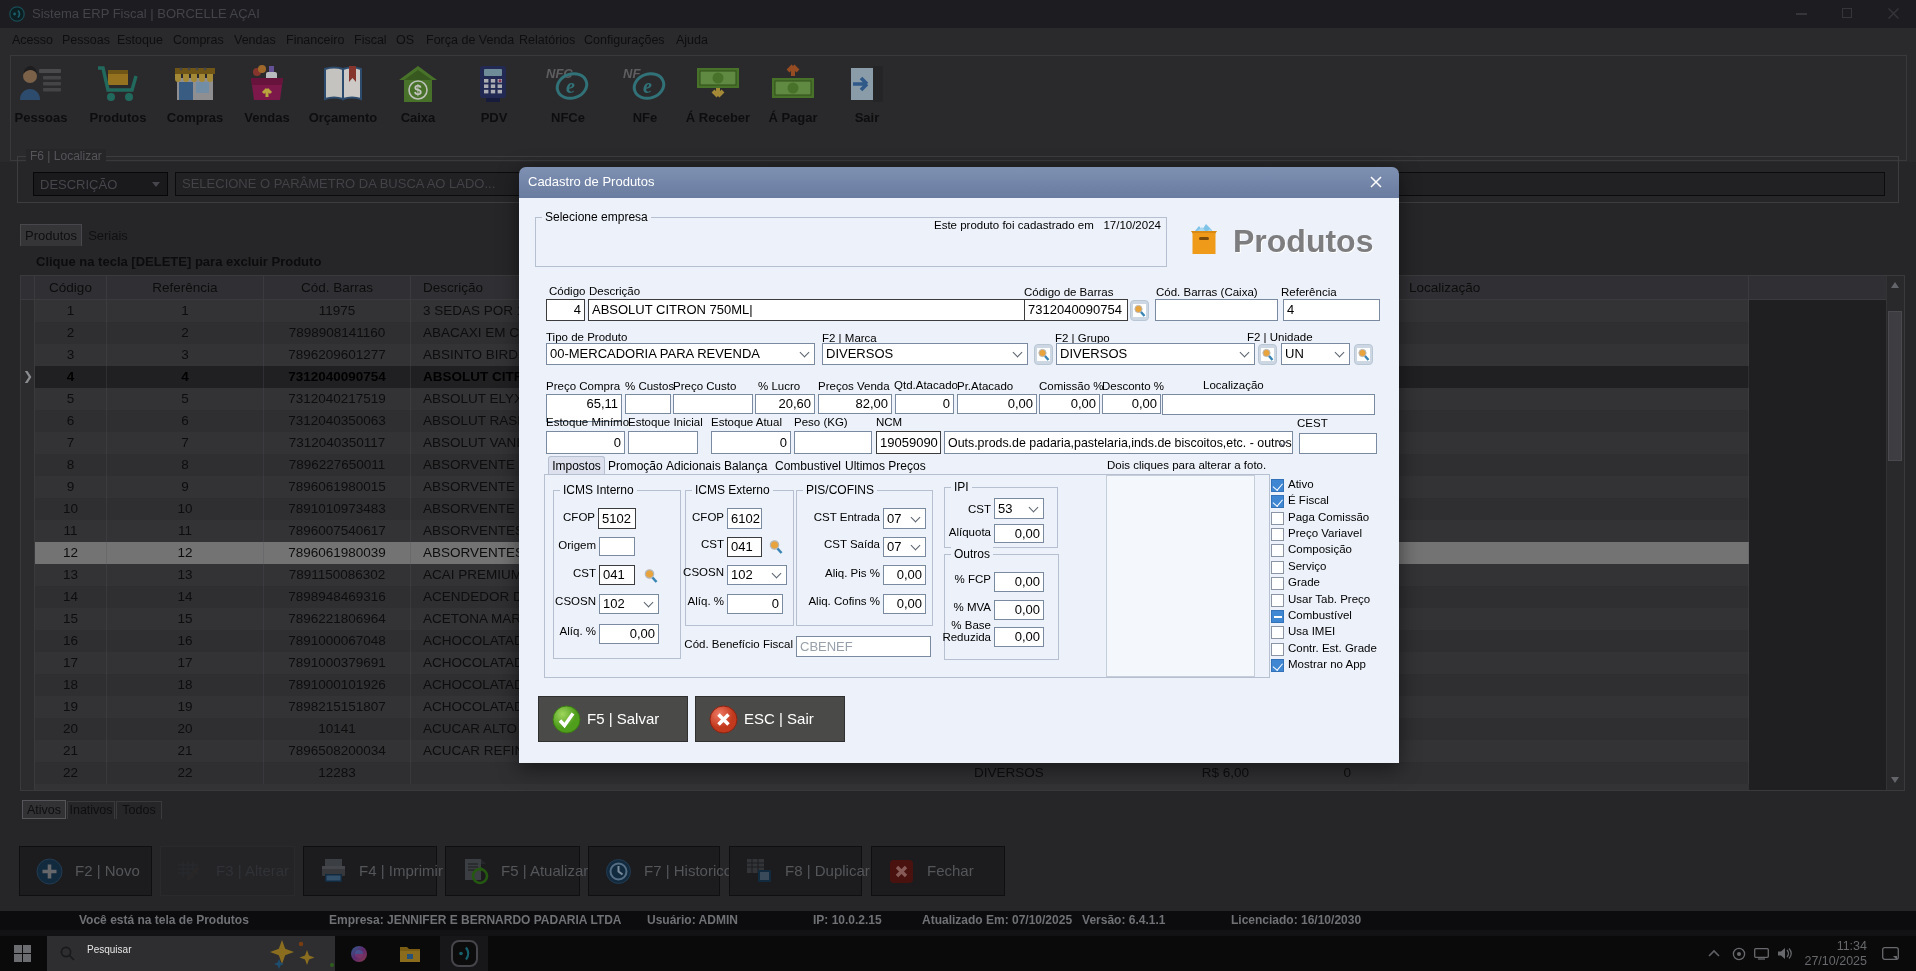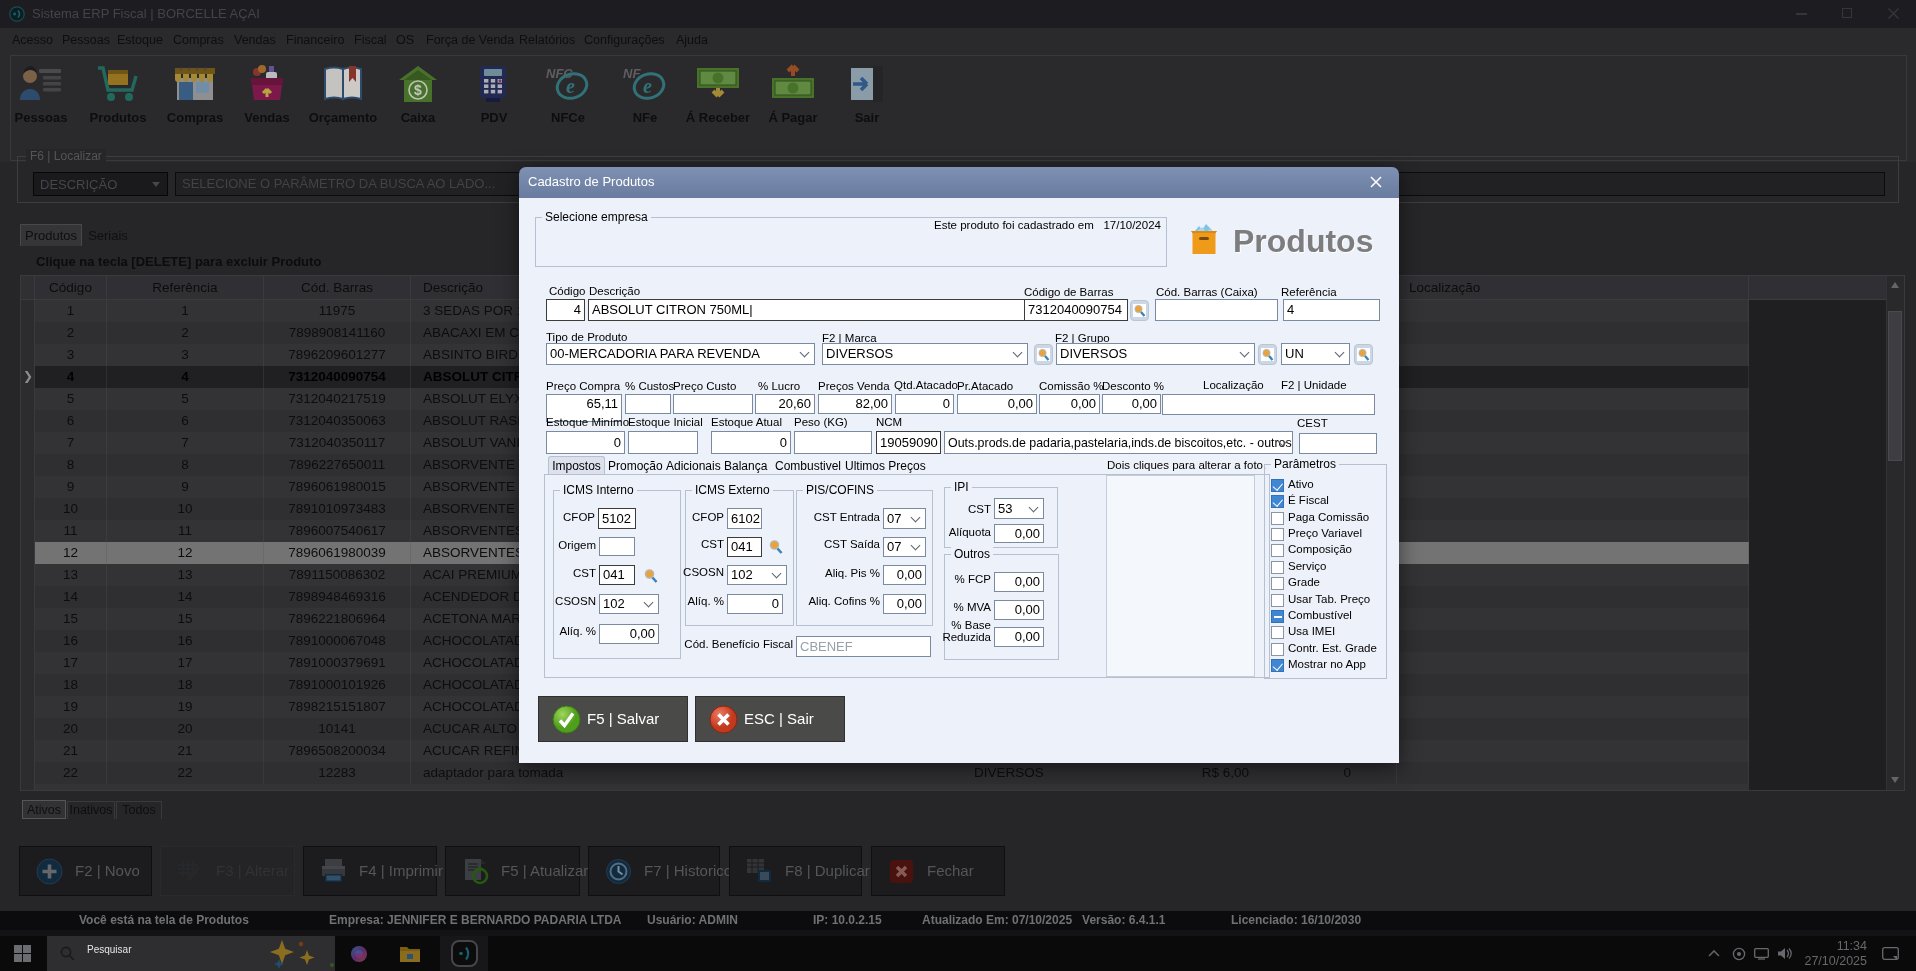--- a/index.html
+++ b/index.html
@@ -379,21 +379,20 @@
 <div class="cell" style="left:0;width:72px">21</div>
 <div class="cell" style="left:72px;width:157px">21</div>
 <div class="cell" style="left:229px;width:147px">7896508200034</div>
 <div class="cell" style="left:376px;width:986px;text-align:left;padding-left:12px">ACUCAR REFINADO</div>
 <div class="cell" style="left:1362px;width:352px"></div>
 </div>
 <div class="row" style="left:14px;top:486px;width:1714px;height:22px;background:#2f2f32;color:#0d0d0e">
 <div class="cell" style="left:0;width:72px">22</div>
 <div class="cell" style="left:72px;width:157px">22</div>
 <div class="cell" style="left:229px;width:147px">12283</div>
-<div class="cell" style="left:376px;width:986px;text-align:left;padding-left:12px">adaptador para tomada</div>
 <div class="cell" style="left:1362px;width:352px"></div>
 </div>
 <div class="abs" style="left:938px;top:486px;width:100px;height:22px;line-height:22px;font-size:13.5px;color:#0d0d0e;text-align:center">DIVERSOS</div>
 <div class="abs" style="left:1128px;top:486px;width:100px;height:22px;line-height:22px;font-size:13.5px;color:#0d0d0e;text-align:right">R$ 6,00</div>
 <div class="abs" style="left:1270px;top:486px;width:60px;height:22px;line-height:22px;font-size:13.5px;color:#0d0d0e;text-align:right">0</div>
 <div class="row" style="left:14px;top:508px;width:1714px;height:8px;background:#333336"></div>
 <div id="vsb">
 <div class="abs" style="left:4px;top:6px;width:0;height:0;border-left:4.5px solid transparent;border-right:4.5px solid transparent;border-bottom:6px solid #63656a"></div>
 <div class="abs" style="left:1px;top:35px;width:14px;height:150px;background:#3e3e42;border:1px solid #4a4a4e;box-sizing:border-box"></div>
 <div class="abs" style="left:4px;top:501px;width:0;height:0;border-left:4.5px solid transparent;border-right:4.5px solid transparent;border-top:6px solid #63656a"></div>
@@ -553,21 +552,21 @@
           <rect x="0" y="0" width="13" height="13" fill="#fff"></rect>
           <circle cx="5.5" cy="5" r="3.6" fill="#e8a33d" stroke="#b8b8b8" stroke-width="1"></circle>
           <path d="M8 8l3.5 4" stroke="#3a85b5" stroke-width="2.4"></path>
         </svg>
       </div>
       <div class="inp " style="left:636px;top:101px;width:123px;height:22px;line-height:20px;"></div>
       <div class="inp " style="left:764px;top:101px;width:97px;height:22px;line-height:20px;">4</div>
       <div class="lbl" style="left:27px;top:133px;">Tipo de Produto</div>
       <div class="lbl" style="left:303px;top:134px;">F2 | Marca</div>
       <div class="lbl" style="left:536px;top:134px;">F2 | Grupo</div>
-      <div class="lbl" style="left:762px;top:133px;margin-top:48px;">F2 | Unidade</div>
+      <div class="lbl" style="left:728px;top:133px;">F2 | Unidade</div>
       <div class="inp sel" style="left:27px;top:145px;width:269px;height:22px;line-height:20px;">00-MERCADORIA PARA REVENDA<div class="ch"></div></div>
       <div class="inp sel" style="left:303px;top:145px;width:206px;height:22px;line-height:20px;">DIVERSOS<div class="ch"></div></div>
       <div class="mag" style="left:515px;top:146px">
         <svg style="position:absolute;left:2px;top:2.5px" width="13" height="14" viewBox="0 0 13 14">
           <rect x="0" y="0" width="13" height="13" fill="#fff"></rect>
           <circle cx="5.5" cy="5" r="3.6" fill="#e8a33d" stroke="#b8b8b8" stroke-width="1"></circle>
           <path d="M8 8l3.5 4" stroke="#3a85b5" stroke-width="2.4"></path>
         </svg>
       </div>
       <div class="inp sel" style="left:537px;top:145px;width:199px;height:22px;line-height:20px;">DIVERSOS<div class="ch"></div></div>
@@ -683,23 +682,20 @@
       </div>
       <div class="lblr" style="left:377px;top:375px;width:95px">% FCP</div>
       <div class="inp r" style="left:475px;top:374px;width:50px;height:20px;line-height:18px;">0,00</div>
       <div class="lblr" style="left:377px;top:403px;width:95px">% MVA</div>
       <div class="inp r" style="left:475px;top:402px;width:50px;height:20px;line-height:18px;">0,00</div>
       <div class="lblr" style="left:377px;top:421px;width:95px">% Base</div>
       <div class="lblr" style="left:377px;top:433px;width:95px">Reduzida</div>
       <div class="inp r" style="left:475px;top:429px;width:50px;height:20px;line-height:18px;">0,00</div>
       <div class="abs" style="left:587px;top:277px;width:149px;height:202px;background:#f4f7fc;border:1px solid #c5cdd9;box-sizing:border-box"></div>
       <div class="lbl" style="left:588px;top:261px;">Dois cliques para alterar a foto.</div>
-      <div class="gb" style="left:745px;top:266px;width:121px;height:213px">
-        <div class="gl">Parâmetros</div>
-      </div>
       <div class="cb on" style="left:752px;top:281.0px">
         <div class="mk"></div>
       </div>
       <div class="lbl" style="left:769px;top:280.0px">Ativo</div>
       <div class="cb on" style="left:752px;top:297.4px">
         <div class="mk"></div>
       </div>
       <div class="lbl" style="left:769px;top:296.4px">É Fiscal</div>
       <div class="cb off" style="left:752px;top:313.7px"></div>
       <div class="lbl" style="left:769px;top:312.7px">Paga Comissão</div>

